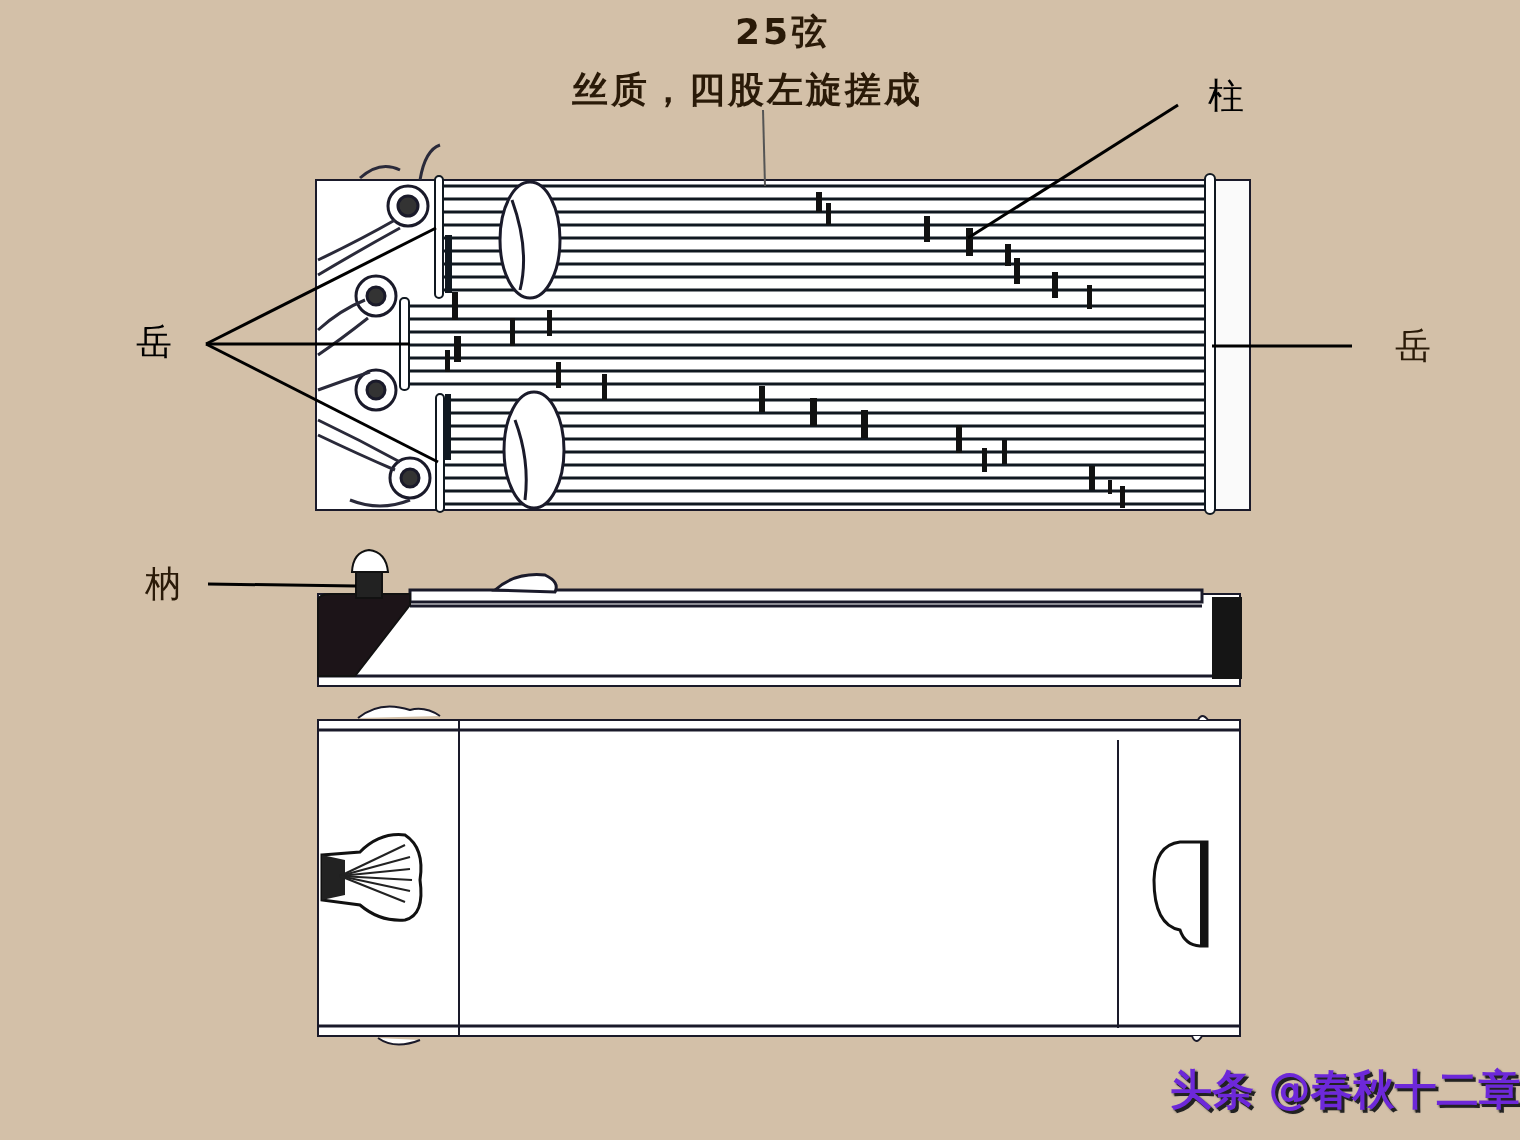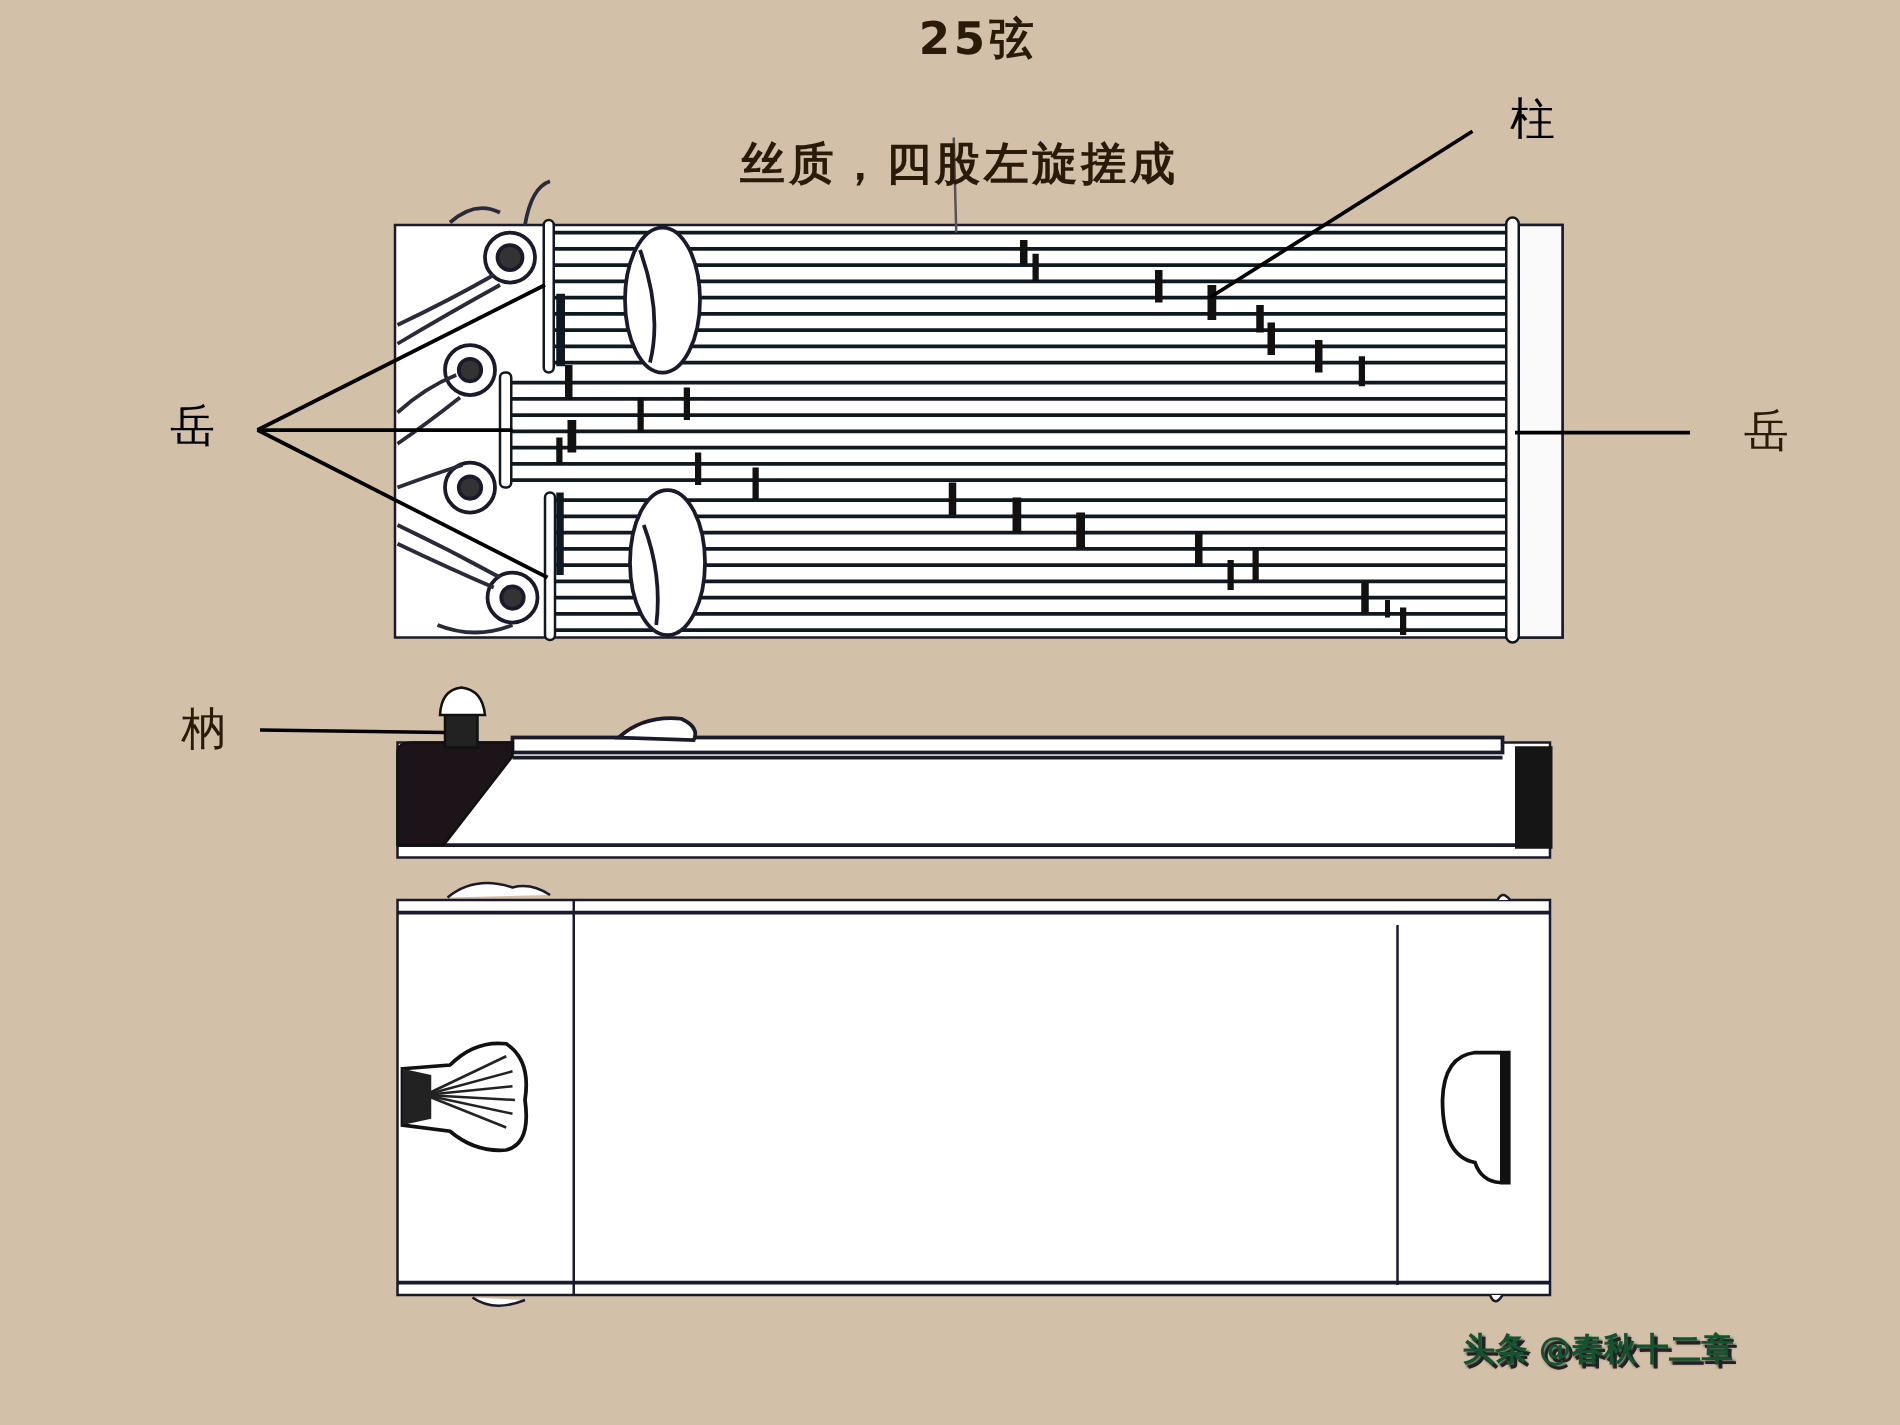--- a/index.html
+++ b/index.html
@@ -8,21 +8,21 @@
       background:#d3c0a8;
       font-family:"DejaVu Sans", "Liberation Sans", sans-serif;
     }
     .label {
       position:absolute; color:#2a1a08; font-size:36px; line-height:1;
       letter-spacing:2px; white-space:nowrap;
     }
     .label.dark { color:#000; }
     .label.title { font-size:36px; letter-spacing:3px;font-weight:bold; }
     .watermark {
-      position:absolute; left:1170px; top:1062px; font-size:26px; color:#14532d;
+      position:absolute; left:1170px; top:1062px; font-size:42px; color:#6d28d9;
       font-weight:bold; white-space:nowrap;
       text-shadow:3px 3px 0 #222, 2px 2px 2px #333;
       font-family:"DejaVu Sans", sans-serif;
     }
     svg.diagram { position:absolute; left:0; top:0; }
   </style>
 </head>
 <body>
 
 <svg class="diagram" width="1520" height="1140" viewBox="0 0 1520 1140">
@@ -188,19 +188,19 @@
     <line x1="1178" y1="105" x2="968" y2="238"></line>
     <line x1="206" y1="344" x2="436" y2="228"></line>
     <line x1="206" y1="344" x2="410" y2="344"></line>
     <line x1="206" y1="344" x2="438" y2="462"></line>
     <line x1="1212" y1="346" x2="1352" y2="346"></line>
     <line x1="208" y1="584" x2="356" y2="586"></line>
   </g>
 </svg>
 
 <div class="label title" style="left:735px;top:14px;">25弦</div>
-<div class="label title" style="left:592px;top:72px;margin-top:42px;">丝质，四股左旋搓成</div>
+<div class="label title" style="left:572px;top:72px;">丝质，四股左旋搓成</div>
 <div class="label dark" style="left:1208px;top:78px;">柱</div>
 <div class="label dark" style="left:136px;top:324px;">岳</div>
 <div class="label" style="left:1395px;top:328px;">岳</div>
 <div class="label" style="left:145px;top:566px;">枘</div>
 
 <div class="watermark">头条 @春秋十二章</div>
 
 </body></html>

